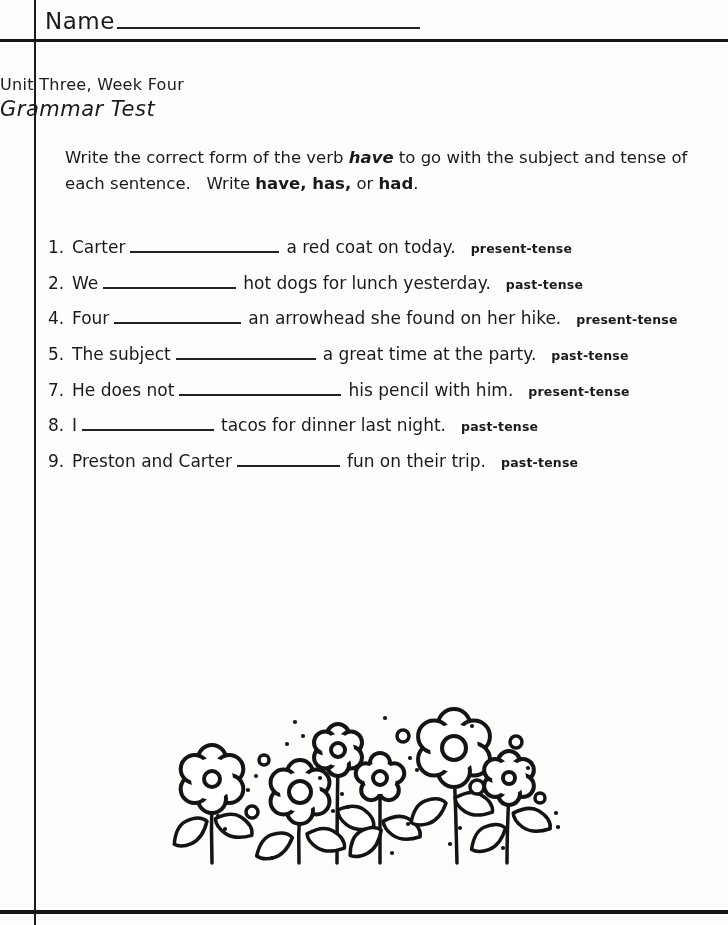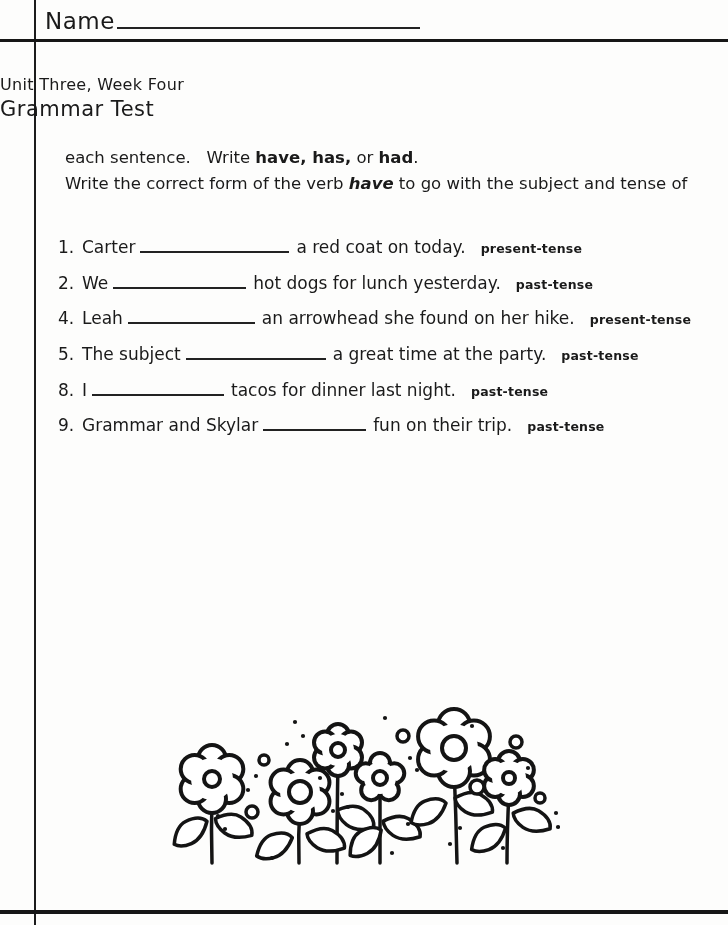--- a/index.html
+++ b/index.html
@@ -17,30 +17,30 @@
   .rule-top    { position: absolute; left: 0; top: 39px; width: 728px; height: 3px; background: #161616; }
   .rule-bottom { position: absolute; left: 0; top: 910px; width: 728px; height: 4px; background: #161616; }
 
   
   .name-row { position: absolute; left: 45px; top: 3px; font-size: 23px; letter-spacing: 0.5px; white-space: nowrap; }
   .name-line { display: inline-block; width: 303px; height: 24px; border-bottom: 2px solid #222; margin-left: 2px; }
 
   
   .title-block { position: absolute; left: 0; top: 75px; width: 716px; }
   .title-sub  { font-size: 16px; letter-spacing: 0.3px; }
-  .title-main { font-size: 21px; margin-top: 3px; letter-spacing: 0.5px; }
+  .title-main { font-size: 21px; margin-top: 3px; letter-spacing: 0.5px; font-style: italic; }
 
   
   .instructions { position: absolute; left: 65px; top: 145px; font-size: 16.5px; line-height: 26px; }
   .inst-line { white-space: pre; }
   .seg-bold { font-weight: 700; }
   .seg-bold-italic { font-weight: 700; font-style: italic; }
 
   
-  .questions { position: absolute; left: 58px; top: 237px; font-size: 17px; }
+  .questions { position: absolute; left: 48px; top: 237px; font-size: 17px; }
   .q-row { height: 35.7px; white-space: nowrap; }
   .q-num { display: inline-block; min-width: 24px; }
   .q-before { margin-right: 5px; }
   .q-blank { display: inline-block; height: 13px; border-bottom: 2px solid #222; margin-right: 7px; }
   .q-after { margin-right: 2px; }
   .q-tense { font-size: 12.5px; font-weight: 700; margin-left: 13px; letter-spacing: 0.2px; }
 
   
   .flowers { position: absolute; left: 160px; top: 700px; }
 </style>
@@ -53,31 +53,32 @@
   <div class="rule-bottom"></div>
 
   <div class="name-row"><span>Name</span><span class="name-line"></span></div>
 
   <div class="title-block">
     <div class="title-sub">Unit Three, Week Four</div>
     <div class="title-main">Grammar Test</div>
   </div>
 
   <div class="instructions" id="instructions">
+      <div class="inst-line"><span>Write the correct form of the verb </span><span class="seg-bold-italic">have</span><span> to go with the subject and tense of</span></div>
       <div class="inst-line"><span>each sentence.   Write </span><span class="seg-bold">have, has,</span><span> or </span><span class="seg-bold">had</span><span>.</span></div>
-      <div class="inst-line"><span>Write the correct form of the verb </span><span class="seg-bold-italic">have</span><span> to go with the subject and tense of</span></div>
     </div>
 
   <div class="questions" id="questions">
       <div class="q-row"><span class="q-num">1.</span><span class="q-before">Carter</span><span class="q-blank" style="width: 149px;"></span><span class="q-after">a red coat on today.</span><span class="q-tense">present-tense</span></div>
       <div class="q-row"><span class="q-num">2.</span><span class="q-before">We</span><span class="q-blank" style="width: 133px;"></span><span class="q-after">hot dogs for lunch yesterday.</span><span class="q-tense">past-tense</span></div>
-      <div class="q-row"><span class="q-num">4.</span><span class="q-before">Leah</span><span class="q-blank" style="width: 127px;"></span><span class="q-after">an arrowhead she found on her hike.</span><span class="q-tense">present-tense</span></div>
+      <div class="q-row"><span class="q-num">4.</span><span class="q-before">Four</span><span class="q-blank" style="width: 127px;"></span><span class="q-after">an arrowhead she found on her hike.</span><span class="q-tense">present-tense</span></div>
       <div class="q-row"><span class="q-num">5.</span><span class="q-before">The subject</span><span class="q-blank" style="width: 140px;"></span><span class="q-after">a great time at the party.</span><span class="q-tense">past-tense</span></div>
+      <div class="q-row"><span class="q-num">7.</span><span class="q-before">He does not</span><span class="q-blank" style="width: 162px;"></span><span class="q-after">his pencil with him.</span><span class="q-tense">present-tense</span></div>
       <div class="q-row"><span class="q-num">8.</span><span class="q-before">I</span><span class="q-blank" style="width: 132px;"></span><span class="q-after">tacos for dinner last night.</span><span class="q-tense">past-tense</span></div>
-      <div class="q-row"><span class="q-num">9.</span><span class="q-before">Grammar and Skylar</span><span class="q-blank" style="width: 103px;"></span><span class="q-after">fun on their trip.</span><span class="q-tense">past-tense</span></div>
+      <div class="q-row"><span class="q-num">9.</span><span class="q-before">Preston and Carter</span><span class="q-blank" style="width: 103px;"></span><span class="q-after">fun on their trip.</span><span class="q-tense">past-tense</span></div>
     </div>
 
   <svg class="flowers" id="flowers" width="400" height="177" viewBox="0 0 400 177">
       <path d="M52,95 Q51,130 52,163" fill="none" stroke="#141414" stroke-width="3.5" stroke-linecap="round"></path>
       <path d="M140,106 Q138,135 139,163" fill="none" stroke="#141414" stroke-width="3.5" stroke-linecap="round"></path>
       <path d="M178,62 Q177,115 177,163" fill="none" stroke="#141414" stroke-width="3.5" stroke-linecap="round"></path>
       <path d="M220,90 Q220,125 220,163" fill="none" stroke="#141414" stroke-width="3.5" stroke-linecap="round"></path>
       <path d="M294,66 Q296,115 297,163" fill="none" stroke="#141414" stroke-width="3.5" stroke-linecap="round"></path>
       <path d="M349,92 Q347,130 347,163" fill="none" stroke="#141414" stroke-width="3.5" stroke-linecap="round"></path>
       <path d="M-20,0 Q-8,-13 3,-11 Q18,-8 20,2 Q6,13 -6,10 Q-17,7 -20,0 Z" transform="translate(30,132) rotate(-38)" fill="#fff" stroke="#141414" stroke-width="3.5" stroke-linejoin="round"></path>

